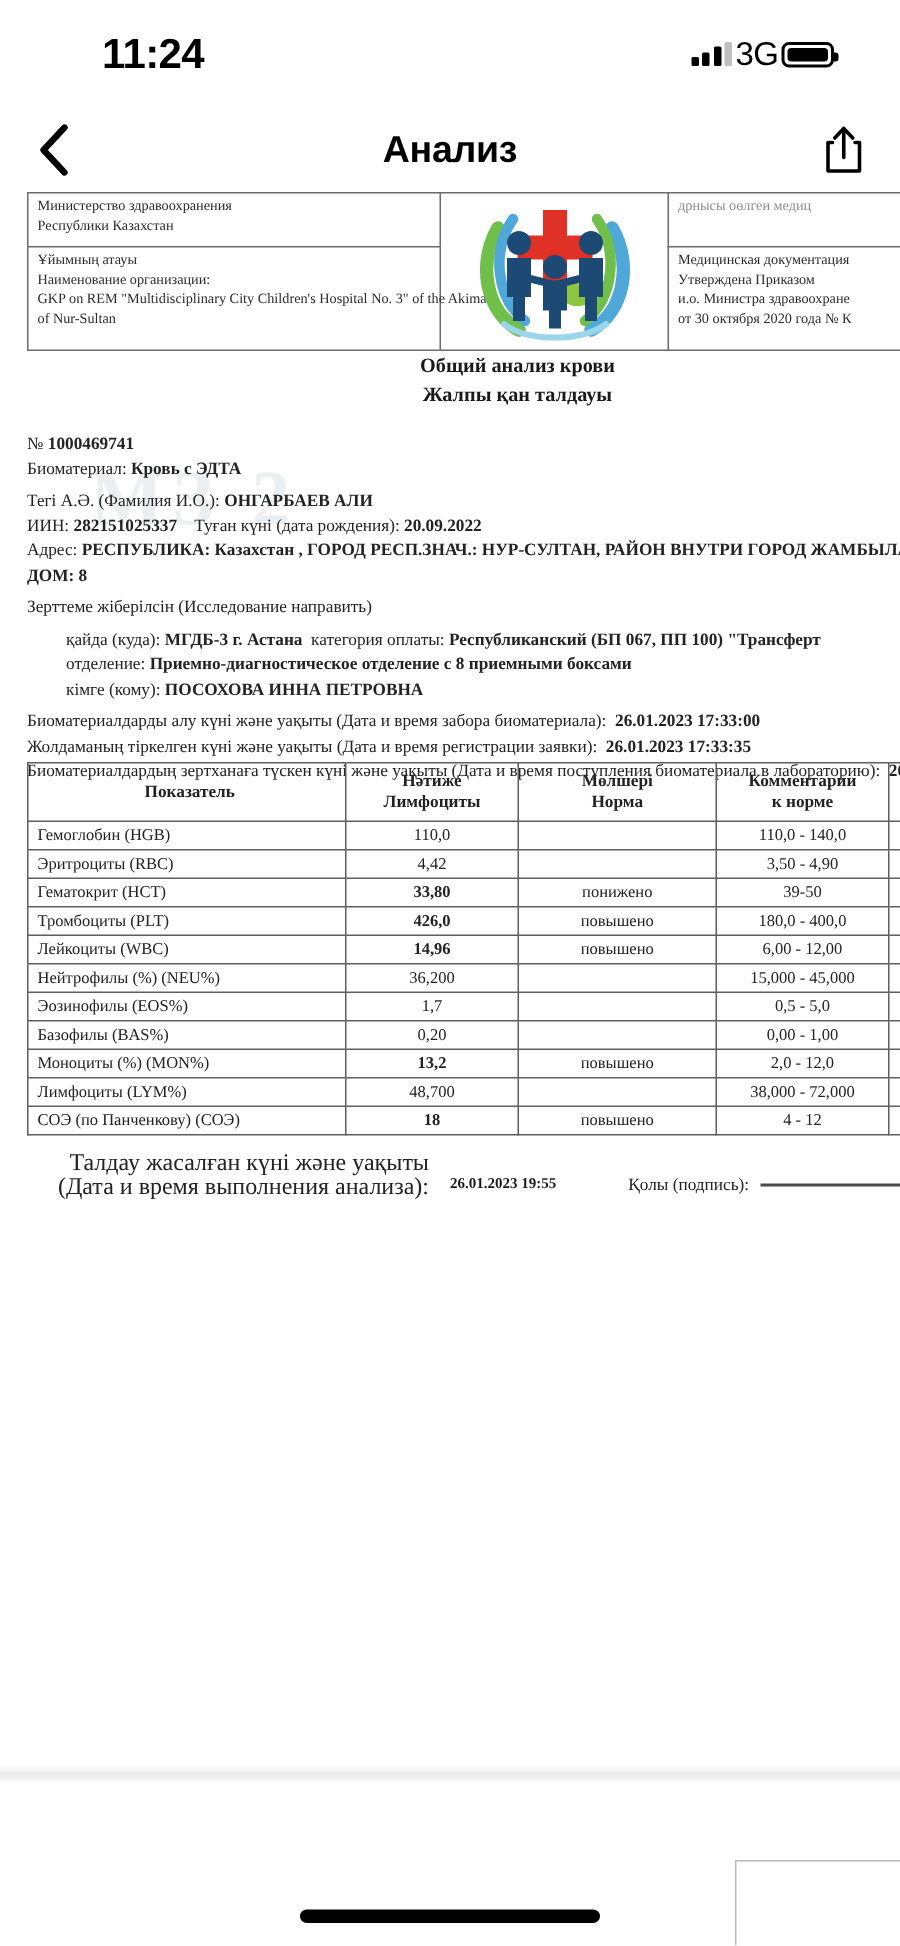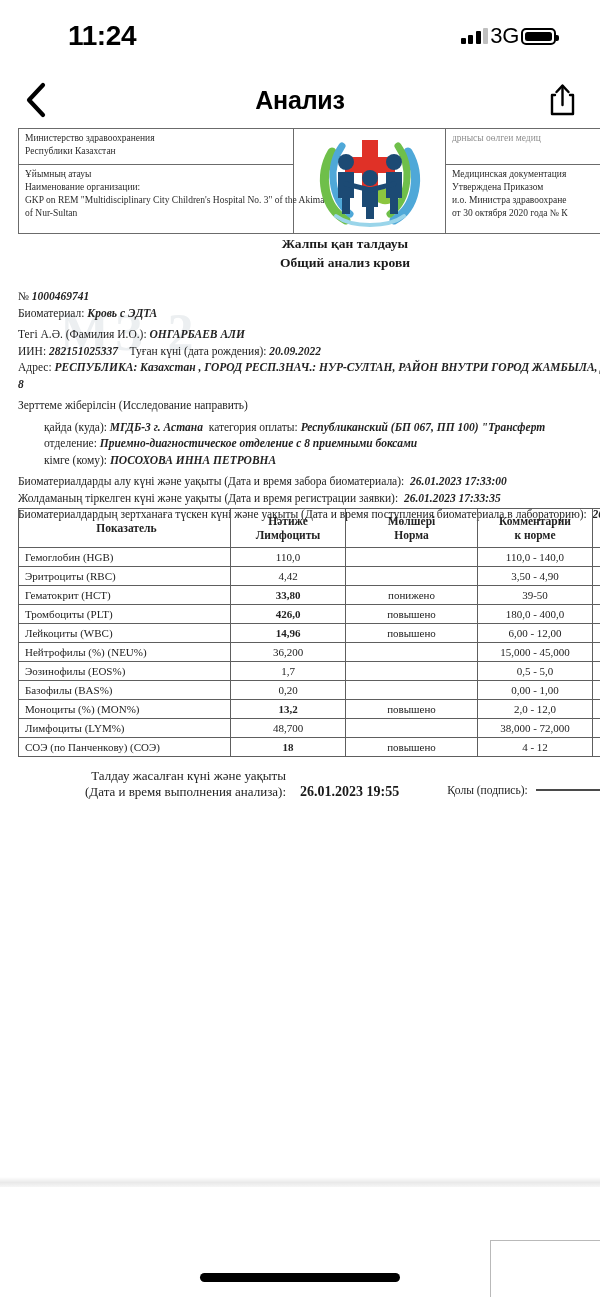--- a/index.html
+++ b/index.html
@@ -71,41 +71,41 @@
   .logo svg { display: block; }
 
   
   .doc-title { position: absolute; left: 0; top: 106px; width: 600px; text-align: center; z-index:1; }
   .doc-title div { font-size: 13.5px; font-weight: 700; line-height: 19px; color: #1a1a1a; padding-left: 90px;}
 
   
   .info { position: absolute; left: 18px; top: 160px; width: 760px; z-index: 1; }
   .info p { font-size: 11.5px; line-height: 16.5px; white-space: nowrap; color: #232323; }
   .info p.wrap { white-space: normal; }
-  .info b { font-weight: 700; font-style: italic; }
+  .info b { font-weight: 700; }
   .info .ind { padding-left: 26px; }
   .gap-sm { height: 5px; }
 
   
   .res-wrap { position: absolute; left: 18px; top: 380px; width: 760px; z-index: 1; }
   table.res { border-collapse: collapse; table-layout: fixed; width: 760px; }
   table.res th, table.res td { border: 1px solid #5e5e5e; font-size: 11px; color: #222; }
   table.res th { font-weight: 700; text-align: center; padding: 5px 2px; line-height: 14px; font-size: 11.5px; }
   table.res td { padding: 2.5px 4px; height: 19px; }
   .c-name { width: 212px; text-align: left; padding-left: 6px !important; }
   .c-res  { width: 115px; text-align: center; }
   .c-norm { width: 132px; text-align: center; }
   .c-comm { width: 115px; text-align: center; }
   .c-extra{ width: 186px; }
   td.bold { font-weight: 700; }
 
   
   .foot { position: absolute; left: 0; top: 640px; width: 760px; z-index: 1; display: flex; align-items: flex-start; }
-  .foot-lbl { width: 300px; text-align: right; font-size: 13px; line-height: 16px; color: #232323; padding-right: 14px; }
-  .foot-val { font-size: 14px; font-weight: 700; color: #1a1a1a; padding-top: 16px; white-space: nowrap; }
+  .foot-lbl { width: 300px; text-align: right; font-size: 16px; line-height: 16px; color: #232323; padding-right: 14px; }
+  .foot-val { font-size: 10px; font-weight: 700; color: #1a1a1a; padding-top: 16px; white-space: nowrap; }
   .foot-sig { font-size: 11.5px; color: #232323; padding-top: 16px; padding-left: 48px; display: flex; align-items: center; white-space: nowrap; }
   .sig-line { display: inline-block; width: 180px; height: 2px; background: #4a4a4a; margin-left: 8px; }
 
   
   .page-edge { position: absolute; left: 490px; top: 1240px; width: 120px; height: 60px; border-left: 1px solid #b9b9b9; border-top: 1px solid #b9b9b9; }
 
   
   .scroll-div { position: absolute; left: 0; top: 1177px; width: 600px; height: 10px;
     background: linear-gradient(180deg,#ffffff 0%,#e9e9e9 55%,#f6f6f6 100%); }
   .home-ind { position: absolute; left: 50%; transform: translateX(-50%); bottom: 15px; width: 200px; height: 9px; background: #000; border-radius: 6px; }
@@ -194,22 +194,22 @@
           <div class="hdr-line">Медицинская документация</div>
           <div class="hdr-line">Утверждена Приказом</div>
           <div class="hdr-line">и.о. Министра здравоохране</div>
           <div class="hdr-line">от 30 октября 2020 года № К</div>
         </td>
       </tr>
     </tbody>
       </table>
 
     <div class="doc-title">
+      <div>Общий анализ крови</div>
       <div>Жалпы қан талдауы</div>
-      <div>Общий анализ крови</div>
     </div>
 
     <div class="info">
       <p><span>№</span> <b>1000469741</b></p>
       <p><span>Биоматериал:</span> <b>Кровь с ЭДТА</b></p>
       <div class="gap-sm"></div>
       <p><span>Тегі А.Ә. (Фамилия И.О.):</span> <b>ОНГАРБАЕВ АЛИ</b></p>
       <p><span>ИИН:</span> <b>282151025337</b> &nbsp;&nbsp;&nbsp;<span>Туған күні (дата рождения):</span> <b>20.09.2022</b></p>
       <p class="wrap" style="width:620px"><span>Адрес:</span> <b>РЕСПУБЛИКА: Казахстан , ГОРОД РЕСП.ЗНАЧ.: НУР-СУЛТАН, РАЙОН ВНУТРИ ГОРОД ЖАМБЫЛА, ДОМ: 8</b></p>
       <div class="gap-sm"></div>

